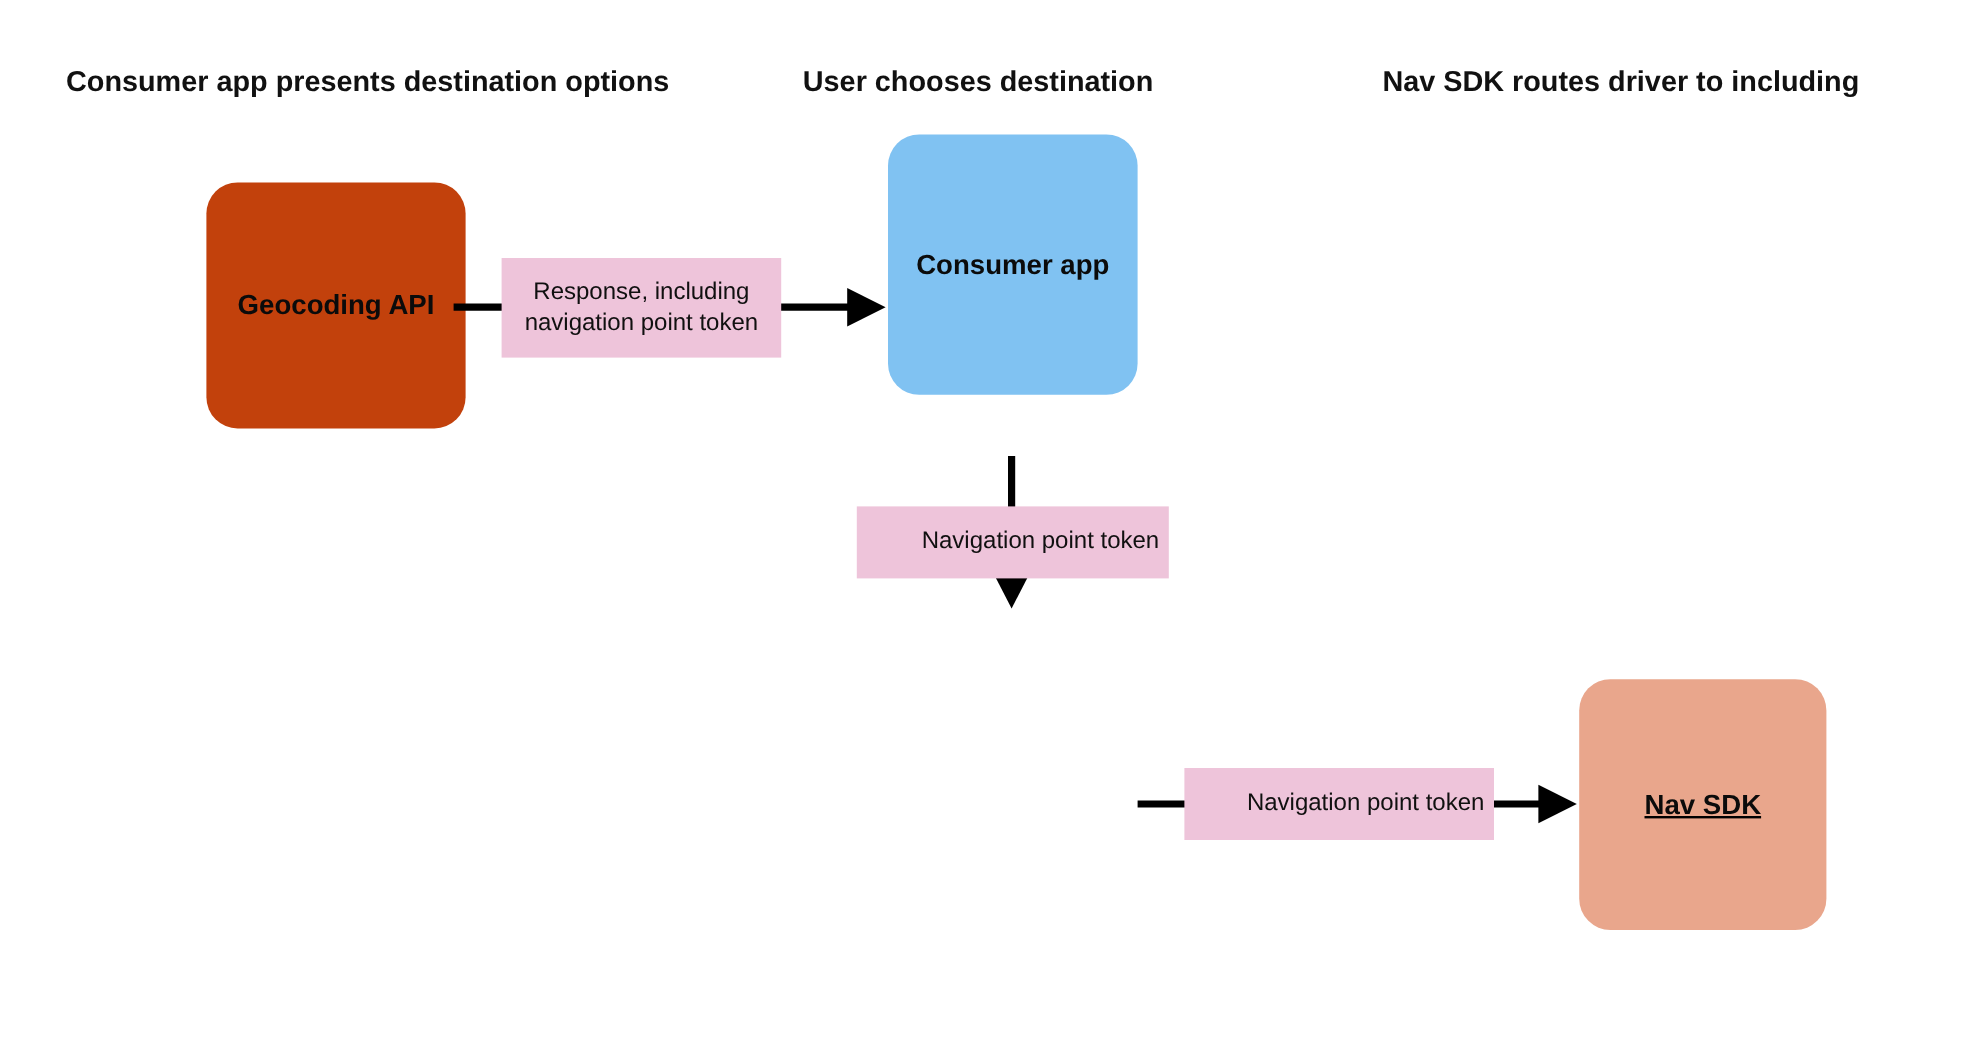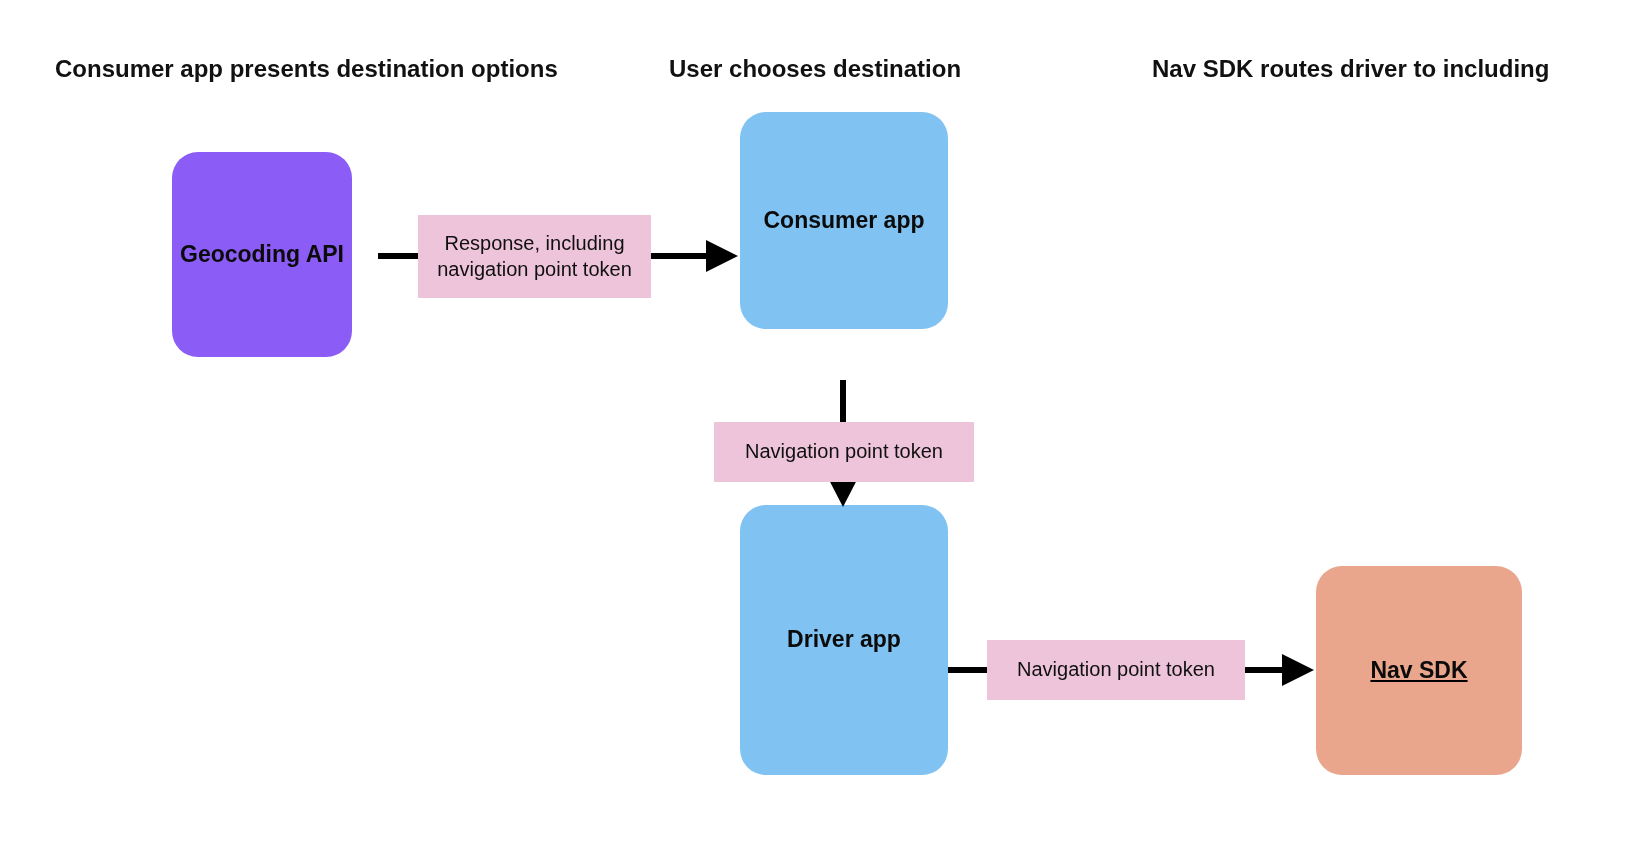--- a/index.html
+++ b/index.html
@@ -39,32 +39,32 @@
     text-align: center;
     box-sizing: border-box;
   }
   .node-label {
     font-size: 23px;
     font-weight: 700;
     color: #0b0b0b;
     line-height: 1.2;
   }
 
-  #node-geocoding   { left: 172px; top: 152px; width: 180px; height: 205px; background: #8b5cf6; }
+  #node-geocoding   { left: 172px; top: 152px; width: 216px; height: 205px; background: #c2410c; }
   #node-consumer    { left: 740px; top: 112px; width: 208px; height: 217px; background: #80c2f2; }
   #node-driver      { left: 740px; top: 505px; width: 208px; height: 270px; background: #80c2f2; }
   #node-navsdk      { left: 1316px; top: 566px; width: 206px; height: 209px; background: #e9a68c; text-decoration: underline; }
 
   
   .edge-chip {
     position: absolute;
     background: #eec4da;
     display: flex;
     align-items: center;
-    justify-content: center;
+    justify-content: flex-end;
     text-align: center;
     box-sizing: border-box;
     z-index: 3;
   }
   .edge-chip-text {
     font-size: 20px;
     font-weight: 400;
     color: #101010;
     line-height: 1.28;
     padding: 0 8px;
@@ -128,23 +128,20 @@
   </svg>
 
   <div id="node-geocoding" class="node">
     <span class="node-label">Geocoding API</span>
   </div>
 
   <div id="node-consumer" class="node">
     <span class="node-label">Consumer app</span>
   </div>
 
-  <div id="node-driver" class="node">
-    <span class="node-label">Driver app</span>
-  </div>
 
   <div id="node-navsdk" class="node">
     <span class="node-label">Nav SDK</span>
   </div>
 
   <div id="chip-response" class="edge-chip">
     <span class="edge-chip-text">Response, including navigation point token</span>
   </div>
 
   <div id="chip-token-down" class="edge-chip">

